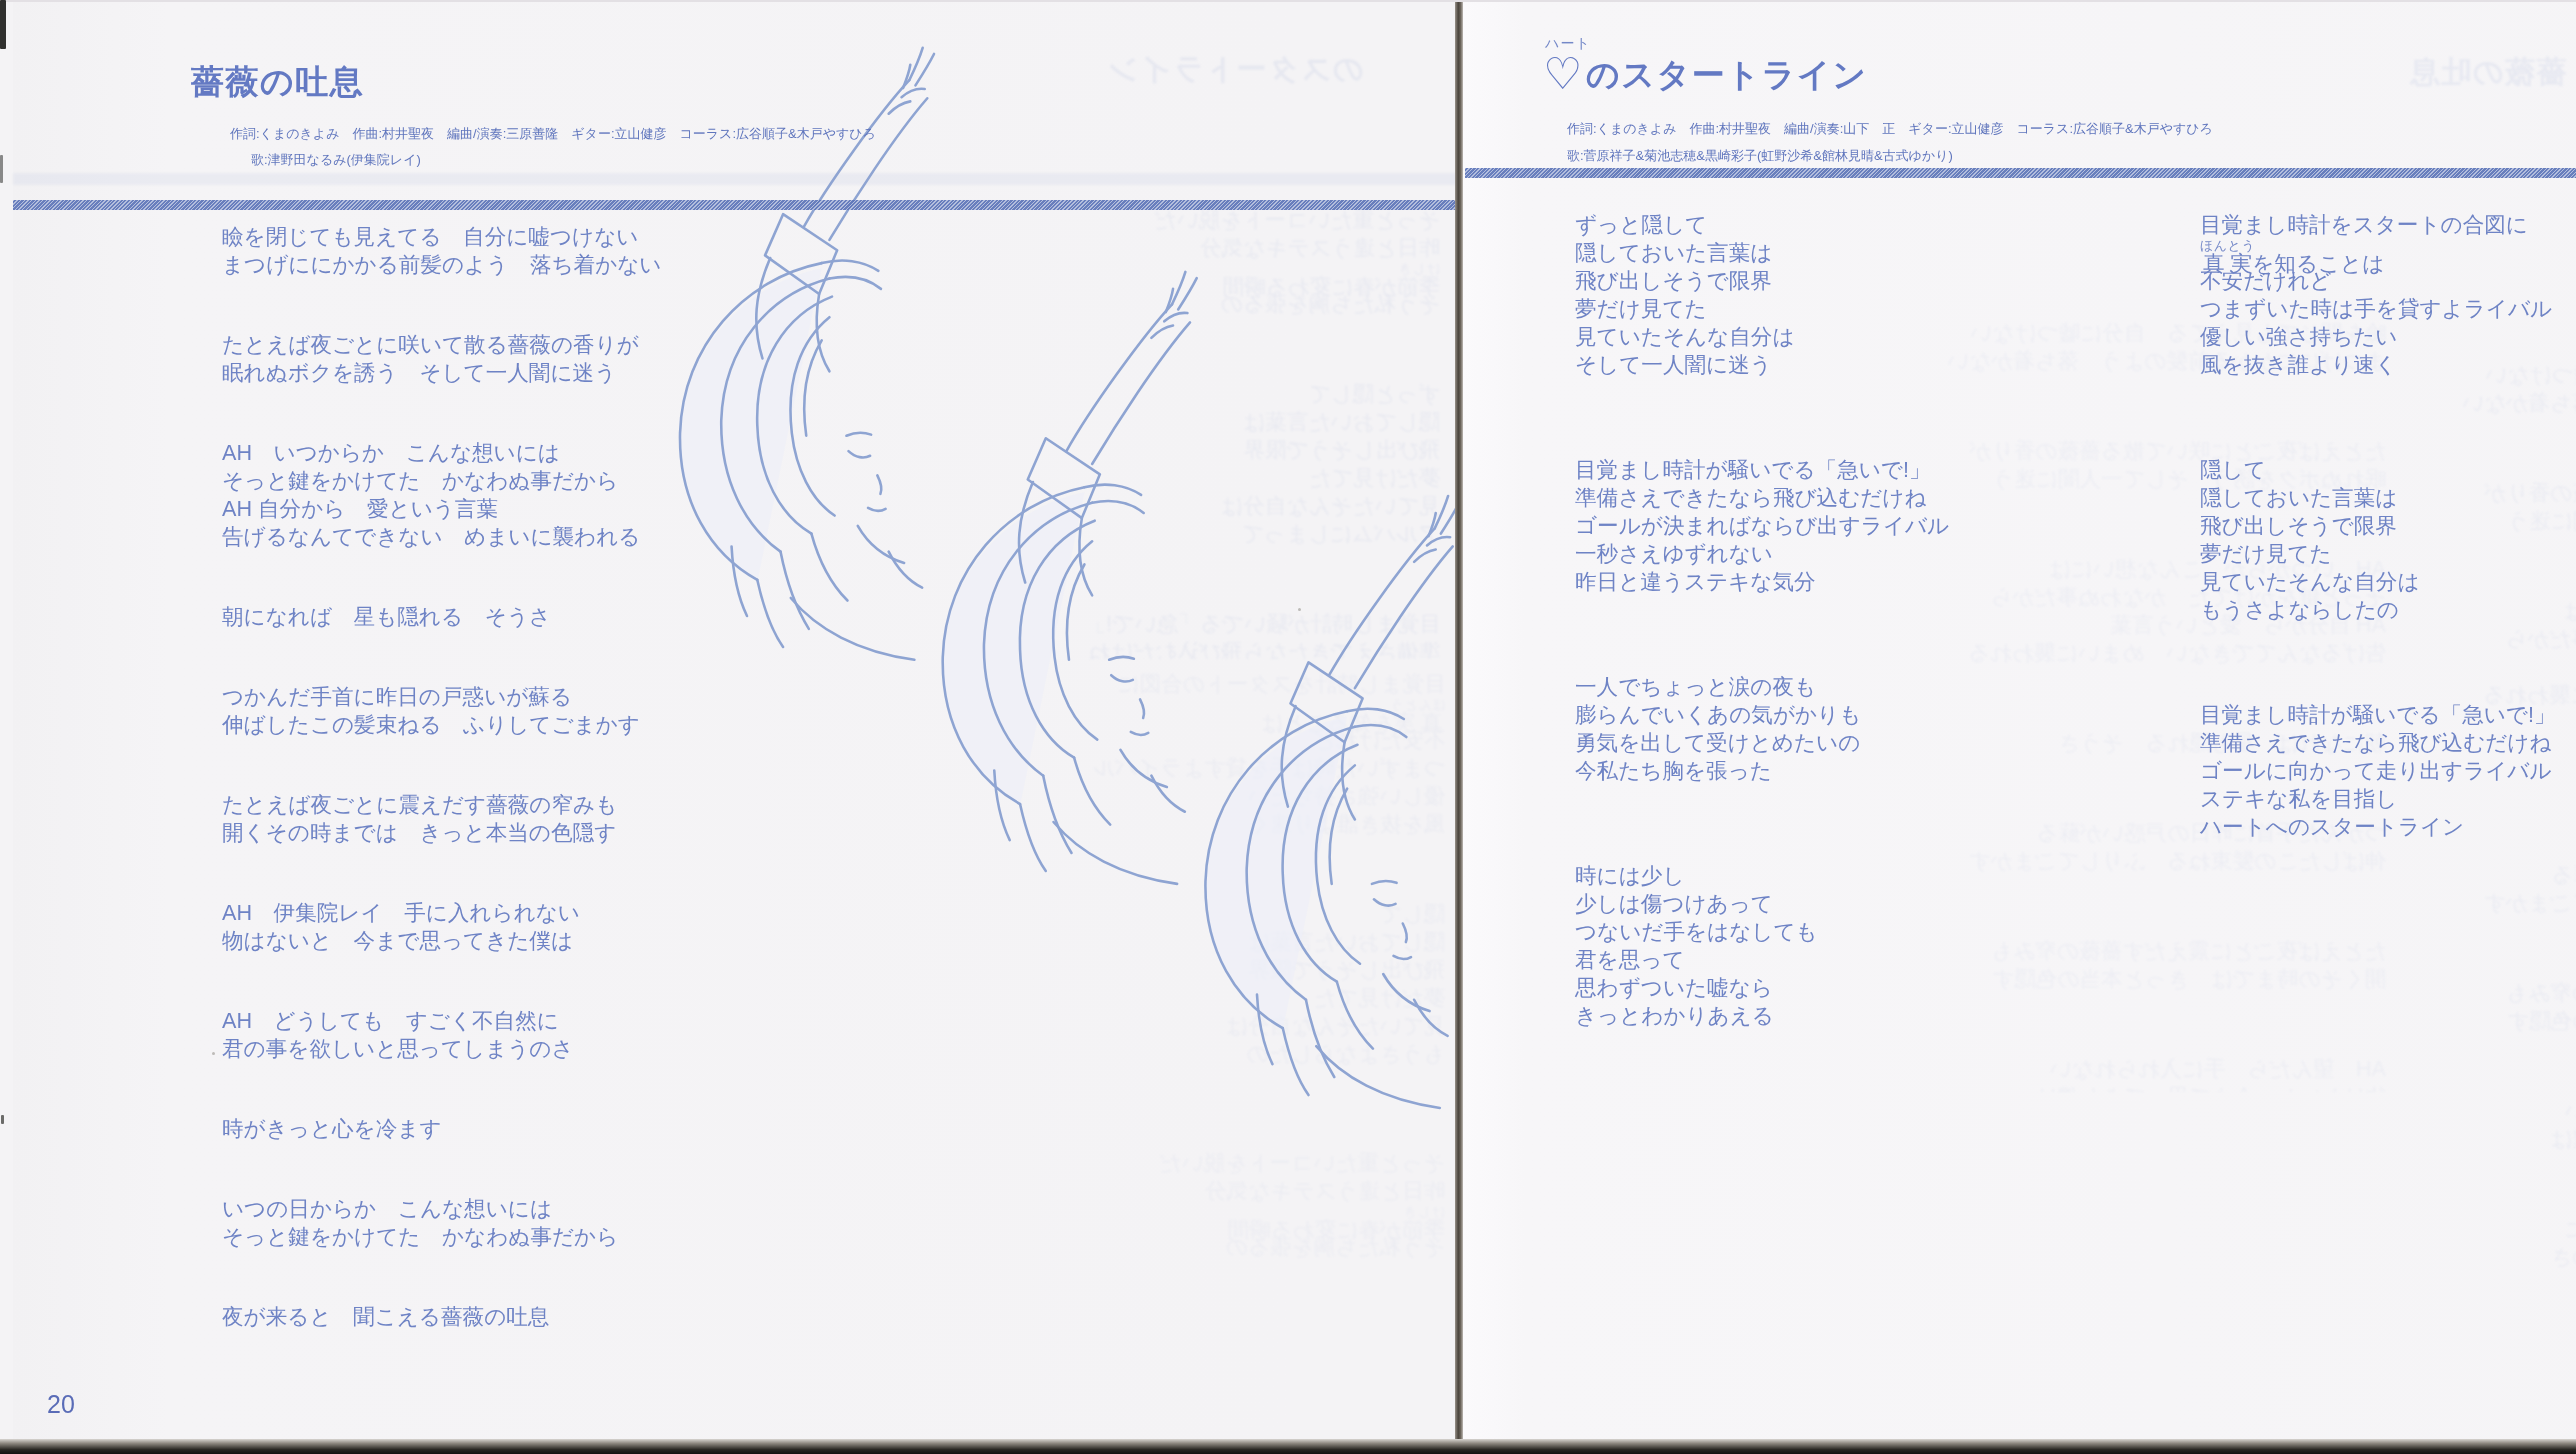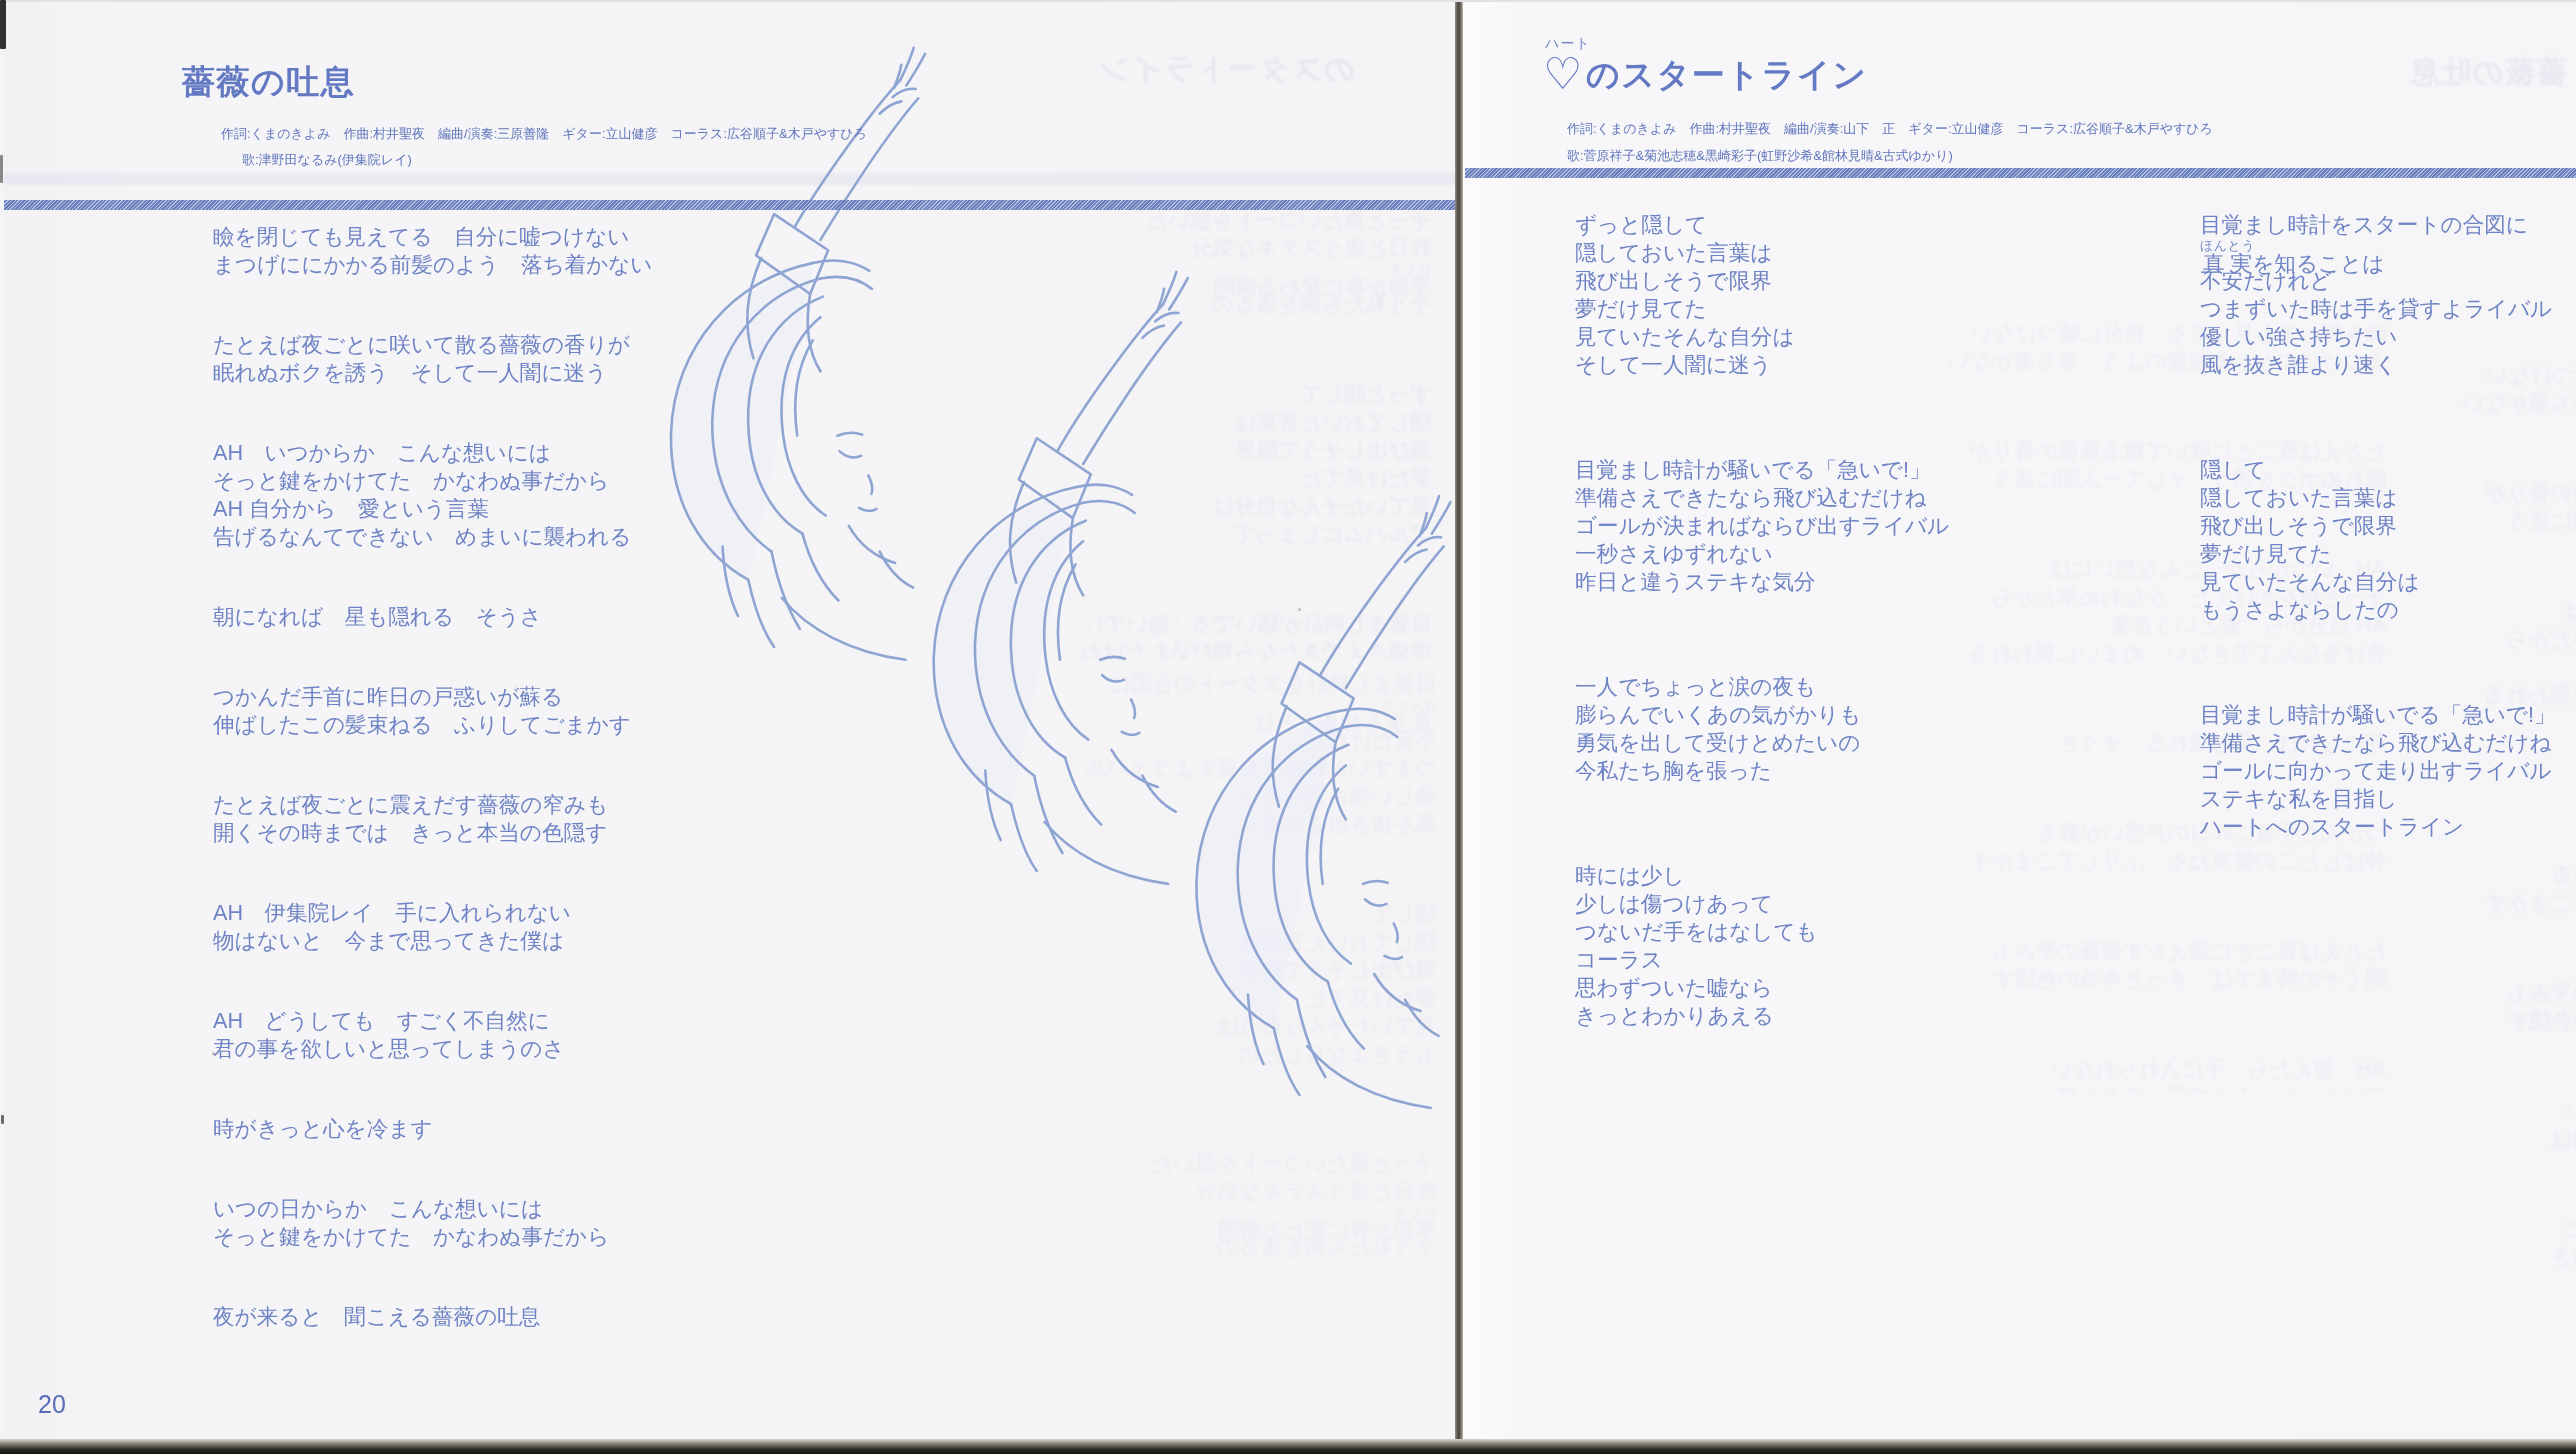--- a/index.html
+++ b/index.html
@@ -1,21 +1,21 @@
 <!DOCTYPE html>
 <html style="font-size:8.2px"><head>
 <meta charset="utf-8">
 <style>
   html,body{margin:0;padding:0;background:#8f8d89;}
   *{box-sizing:border-box;}
   .scan{position:relative;width:2916px;height:1454px;overflow:hidden;
         font-family:"Liberation Sans",sans-serif;background:#f4f3f5;}
   
   .page{position:absolute;top:0;height:1454px;}
-  .page-left{left:4px;width:1288px;
+  .page-left{left:13px;width:1288px;
      background:linear-gradient(90deg,#f2f1f3 0px,#f5f4f6 155px,#f4f3f5 1288px,#e9e6e6 1412px,#d9d4d1 1453px);}
   .page-right{left:1463px;width:1452px;
      background:linear-gradient(90deg,#fbfafc 0px,#f7f6f8 62px,#f5f4f6 1340px,#e6e4e2 1445px);}
   .gutter-line{position:absolute;top:0;left:1455px;width:8.2px;height:1454px;
      background:linear-gradient(90deg,#9a938b,#4a443c 40%,#6b645b 70%,#bdb8b3);}
   .bottom-edge{position:absolute;left:0;top:1439px;width:2916px;height:15px;
      background:linear-gradient(#d8d5d1 0%,#8a857d 30%,#2a2824 70%,#141311 100%);}
   .top-edge{position:absolute;left:0;top:0;width:2916px;height:2.1px;background:#e3e0e4;}
   .edge-mark{position:absolute;background:#30302e;border-radius:1px;}
   .speck{position:absolute;width:3.1px;height:3.1px;border-radius:50%;background:#8f8d85;opacity:.55;}
@@ -309,21 +309,21 @@
         <div class="stanza">
           <div class="line">一人でちょっと涙の夜も</div>
           <div class="line">膨らんでいくあの気がかりも</div>
           <div class="line">勇気を出して受けとめたいの</div>
           <div class="line">今私たち胸を張った</div>
         </div>
         <div class="stanza">
           <div class="line">時には少し</div>
           <div class="line">少しは傷つけあって</div>
           <div class="line">つないだ手をはなしても</div>
-          <div class="line">コーラス</div>
+          <div class="line">君を思って</div>
           <div class="line">思わずついた嘘なら</div>
           <div class="line">きっとわかりあえる</div>
         </div>
       </div>
     <div class="lyrics" style="left:737px;top:211px;">
         <div class="stanza">
           <div class="line">目覚まし時計をスタートの合図に</div>
           <div class="line"><ruby>真実<rt>ほんとう</rt></ruby>を知ることは</div>
           <div class="line">不安だけれど</div>
           <div class="line">つまずいた時は手を貸すよライバル</div>

